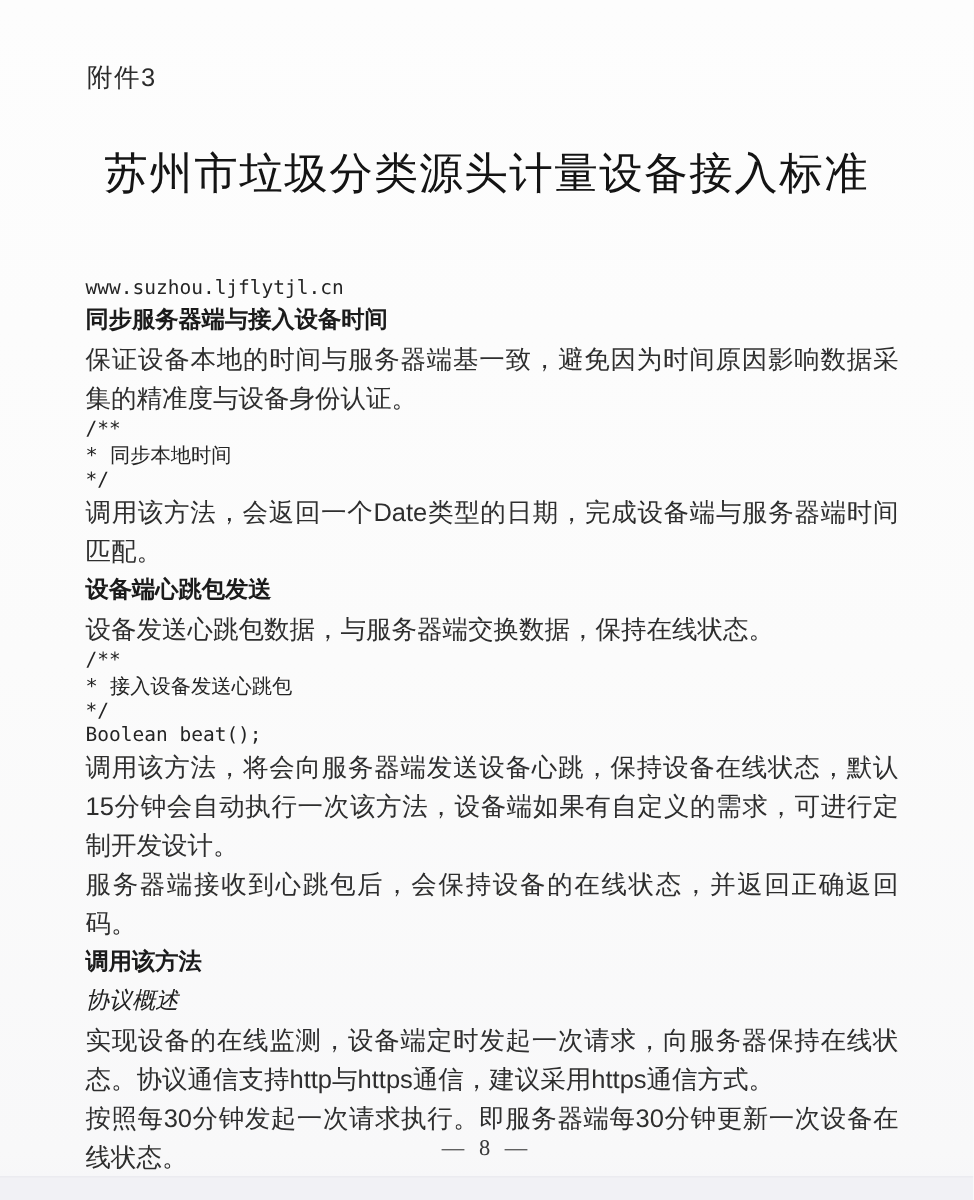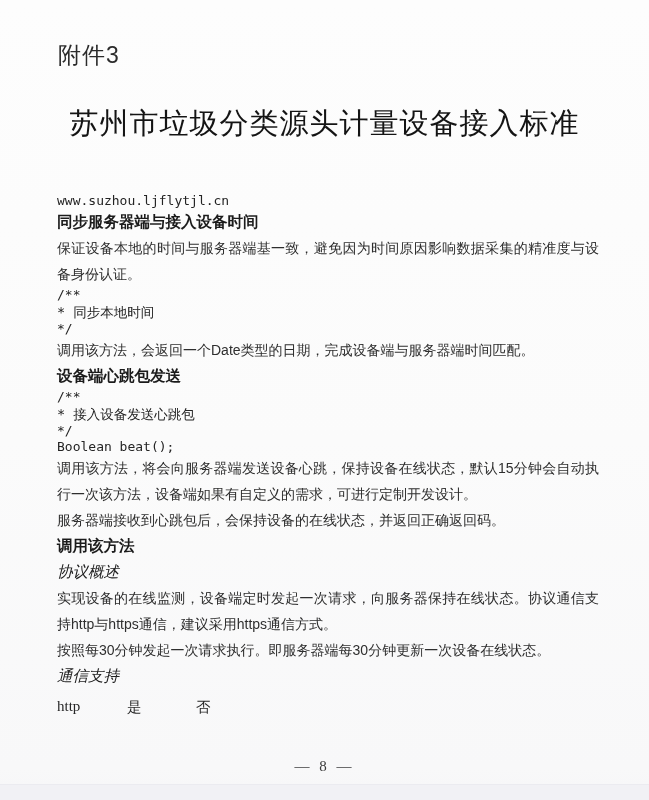--- a/index.html
+++ b/index.html
@@ -8,21 +8,21 @@
     position: relative;
     width: 649px;
     height: 800px;
     overflow: hidden;
     background: linear-gradient(180deg, #fdfdfd 0%, #fbfbfb 55%, #f8f8f9 96%, #f6f6f8 100%);
     font-family: "Liberation Sans", "DejaVu Sans", sans-serif;
     color: #2e2e2e;
   }
   .attachment {
     margin: 40px 0 0 58px;
-    font-size: 23px;
+    font-size: 17px;
     color: #2b2b2b;
     letter-spacing: 1px;
   }
   .doc-title {
     margin-top: 33px;
     text-align: center;
     font-family: "Liberation Serif", "DejaVu Serif", serif;
     font-size: 29px;
     font-weight: normal;
     color: #141414;
@@ -39,21 +39,21 @@
   }
   .line-sub {
     font-family: "Liberation Serif", "DejaVu Serif", serif;
     font-style: italic;
     font-size: 15.5px;
     line-height: 26px;
     margin-top: 0;
     color: #222;
   }
   .line-para {
-    font-size: 14px;
+    font-size: 17px;
     line-height: 26px;
     text-align: justify;
     color: #2e2e2e;
   }
   .line-code {
     font-family: "DejaVu Sans Mono", "Liberation Mono", monospace;
     font-size: 13px;
     line-height: 16px;
     color: #242424;
   }
@@ -115,20 +115,21 @@
 
   <div class="doc-body">
     <div class="line-code">www.suzhou.ljflytjl.cn</div>
     <div class="line-heading">同步服务器端与接入设备时间</div>
     <div class="line-para">保证设备本地的时间与服务器端基一致，避免因为时间原因影响数据采集的精准度与设备身份认证。</div>
     <div class="line-code">/**</div>
     <div class="line-code cn">* 同步本地时间</div>
     <div class="line-code">*/</div>
     <div class="line-para">调用该方法，会返回一个Date类型的日期，完成设备端与服务器端时间匹配。</div>
     <div class="line-heading">设备端心跳包发送</div>
+    <div class="line-para">设备发送心跳包数据，与服务器端交换数据，保持在线状态。</div>
     <div class="line-code">/**</div>
     <div class="line-code cn">* 接入设备发送心跳包</div>
     <div class="line-code">*/</div>
     <div class="line-code">Boolean beat();</div>
     <div class="line-para">调用该方法，将会向服务器端发送设备心跳，保持设备在线状态，默认15分钟会自动执行一次该方法，设备端如果有自定义的需求，可进行定制开发设计。</div>
     <div class="line-para">服务器端接收到心跳包后，会保持设备的在线状态，并返回正确返回码。</div>
     <div class="line-heading">调用该方法</div>
     <div class="line-sub">协议概述</div>
     <div class="line-para">实现设备的在线监测，设备端定时发起一次请求，向服务器保持在线状态。协议通信支持http与https通信，建议采用https通信方式。</div>
     <div class="line-para">按照每30分钟发起一次请求执行。即服务器端每30分钟更新一次设备在线状态。</div>

